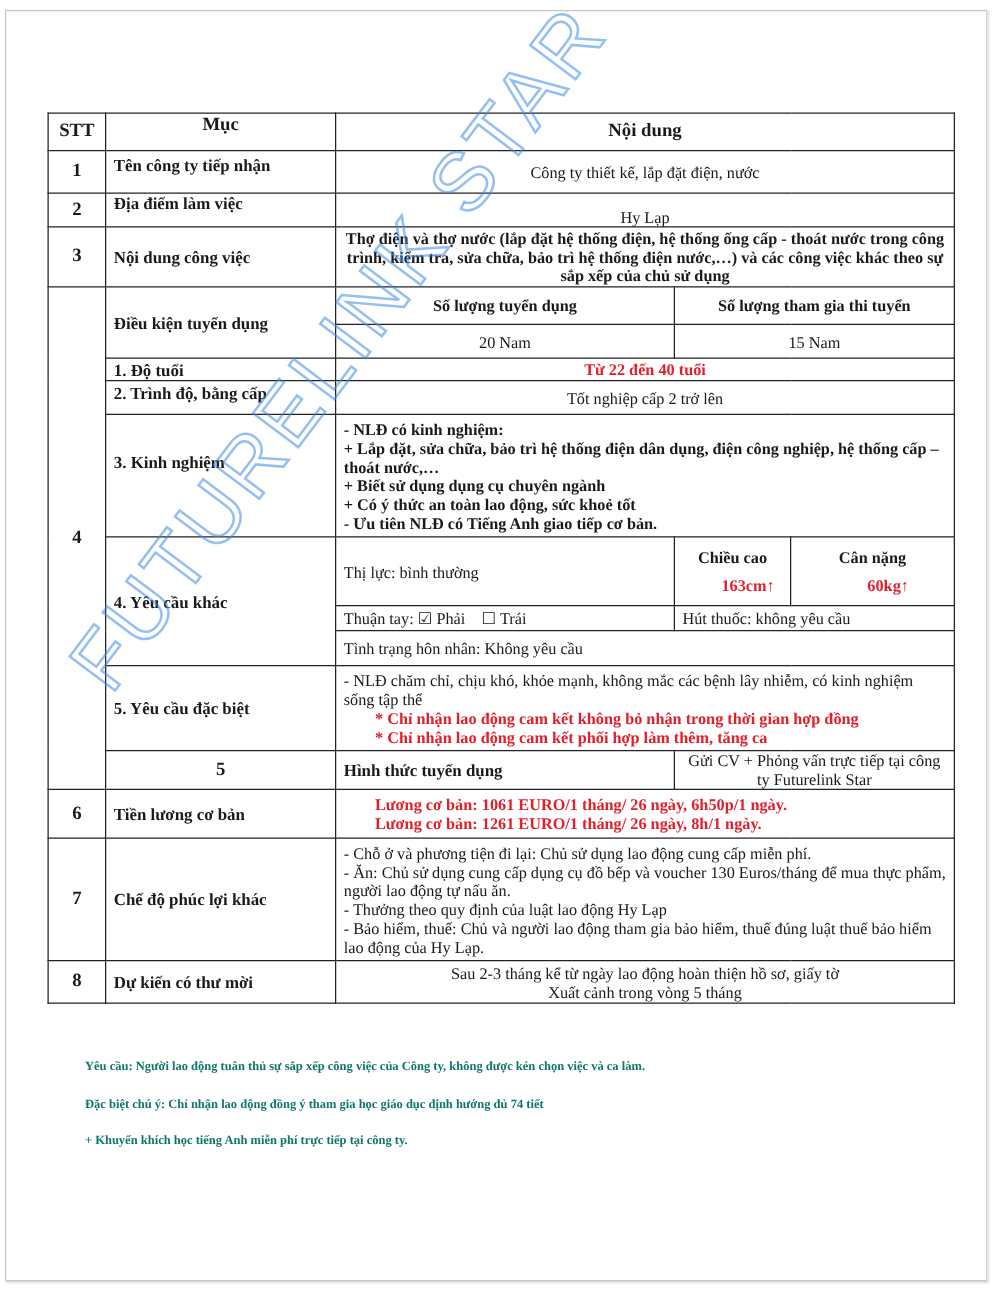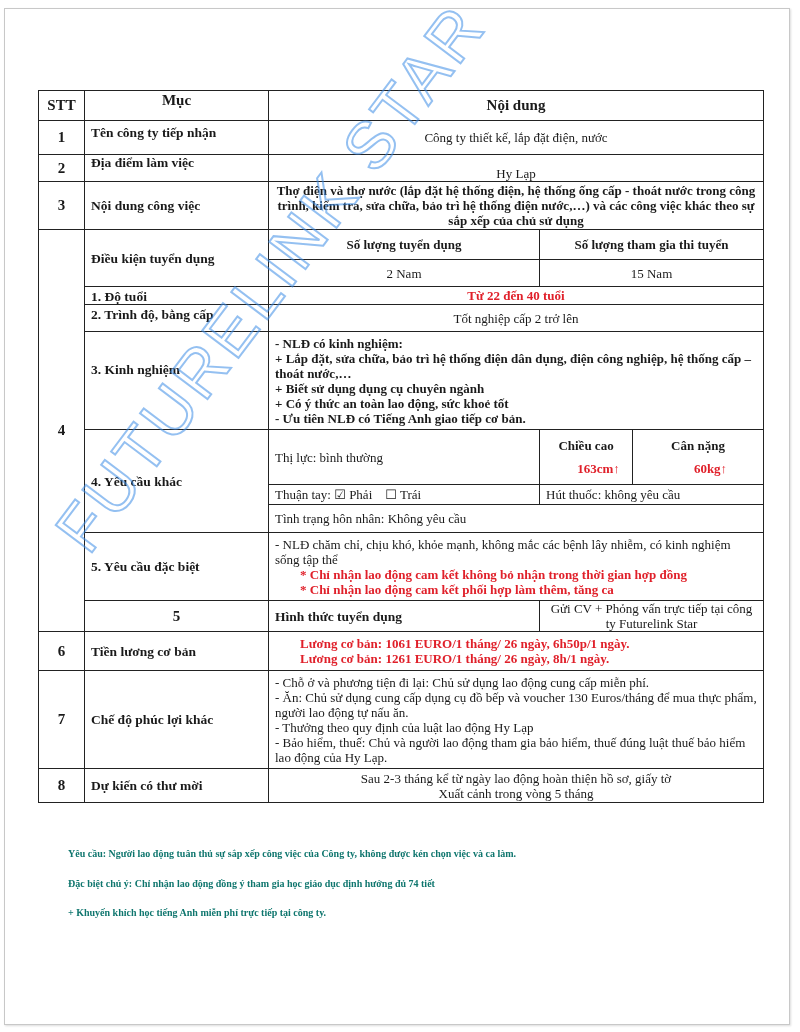--- a/index.html
+++ b/index.html
@@ -68,21 +68,21 @@
     <td class="center bold" colspan="3" style="font-size:13px">Thợ điện và thợ nước (lắp đặt hệ thống điện, hệ thống ống cấp - thoát nước trong công trình, kiểm tra, sửa chữa, bảo trì hệ thống điện nước,…) và các công việc khác theo sự sắp xếp của chủ sử dụng</td>
   </tr>
 
   <tr style="height:30px">
     <td class="c-stt" rowspan="10">4</td>
     <td class="c-lbl" rowspan="2">Điều kiện tuyển dụng</td>
     <td class="center bold">Số lượng tuyển dụng</td>
     <td class="center bold" colspan="2">Số lượng tham gia thi tuyển</td>
   </tr>
   <tr style="height:27px">
-    <td class="center">2 Nam</td>
+    <td class="center">20 Nam</td>
     <td class="center" colspan="2">15 Nam</td>
   </tr>
 
   <tr style="height:18px">
     <td class="c-lbl" style="vertical-align:top;padding-top:2px">1. Độ tuổi</td>
     <td class="center red" colspan="3">Từ 22 đến 40 tuổi</td>
   </tr>
 
   <tr style="height:27px">
     <td class="c-lbl" style="vertical-align:top;padding-top:2px">2. Trình độ, bằng cấp</td>

